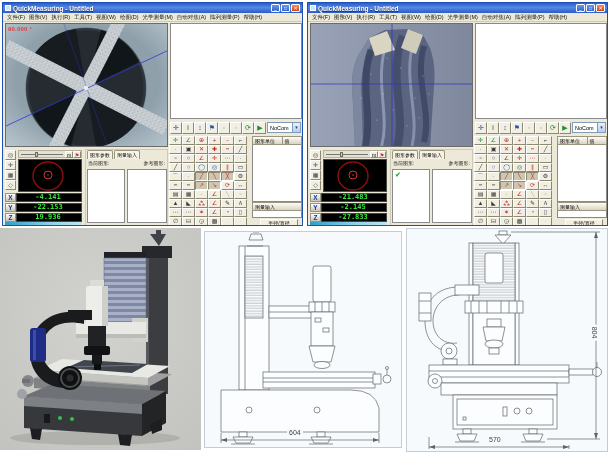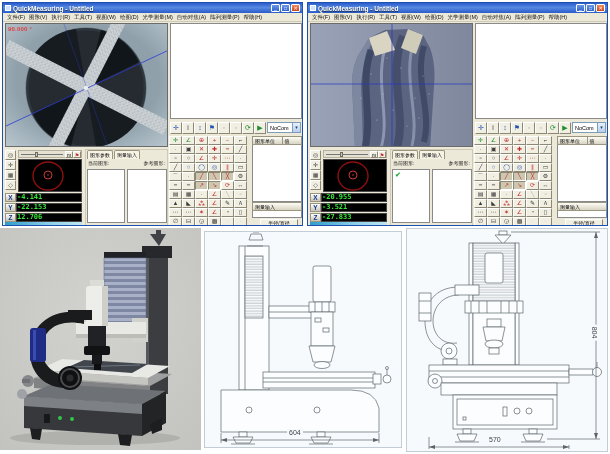--- a/index.html
+++ b/index.html
@@ -60,21 +60,21 @@
     border:1px solid;border-color:#fff #8d8873 #8d8873 #fff}
   .mini.red{color:#c1272d}
 
   .navbox{position:absolute;left:15px;top:156px;width:64px;height:33px;background:#000;border:1px solid #4a4a4a}
 
   .coordrow{position:absolute;left:2px;width:77px;height:9px}
   .clabel{position:absolute;left:0;top:0;width:11px;height:9px;background:linear-gradient(#fefefe,#c7c4b6);
     border:1px solid #9a957f;color:#14388c;font-weight:bold;font-size:6.5px;line-height:7px;text-align:center}
   .cval{position:absolute;left:11px;top:0;width:66px;height:9px;background:#000;border:1px solid #444;
     color:#35e83a;font-family:"DejaVu Sans Mono",monospace;font-weight:bold;font-size:7px;line-height:7px;
-    text-align:left;padding-right:2px}
+    text-align:center;padding-right:2px}
 
   .statusstrip{position:absolute;left:2px;top:219px;width:77px;height:4px;
     background:linear-gradient(90deg,#2f9ccc,#8fd2ea 60%,#bfe6f2)}
 
   .midpanel{position:absolute;left:82px;top:146px;width:83px;height:77px;background:#ece9d8;border:1px solid #cfcab8}
   .tabs{display:flex;height:9px;gap:1px;padding-left:1px}
   .tab{font-size:5px;line-height:8px;padding:0 2px;background:#f7f4e6;border:1px solid #9a957f;border-bottom:none;
     border-radius:2px 2px 0 0;white-space:nowrap}
   .fieldlabels{display:flex;justify-content:space-between;font-size:5px;padding:1px 2px;color:#222;white-space:nowrap}
   .midbox{position:absolute;top:19px;height:54px;background:#fff;border:1px solid #8a8a8a}
@@ -263,21 +263,21 @@
     <div class="coordrow" style="top:190px">
       <span class="clabel">X</span>
       <span class="cval">-4.141</span>
     </div>
     <div class="coordrow" style="top:200px">
       <span class="clabel">Y</span>
       <span class="cval">-22.153</span>
     </div>
     <div class="coordrow" style="top:210px">
       <span class="clabel">Z</span>
-      <span class="cval">12.706</span>
+      <span class="cval">19.936</span>
     </div>
     <div class="statusstrip"></div>
 
     <div class="midpanel">
       <div class="tabs">
         <span class="tab">图形参数</span>
         <span class="tab">测量输入</span>
       </div>
       <div class="fieldlabels">
         <span>当前图形:</span>
@@ -455,25 +455,25 @@
     <div class="navbox">
       <svg width="62" height="31" viewBox="0 0 62 31">
         <ellipse cx="29" cy="16" rx="15" ry="14" fill="none" stroke="#8c0f0f" stroke-width="1.4"></ellipse>
         <circle cx="29" cy="15" r="4" fill="none" stroke="#d23535" stroke-width="1"></circle>
         <circle cx="29" cy="15" r="0.8" fill="#d23535"></circle>
       </svg>
     </div>
 
     <div class="coordrow" style="top:190px">
       <span class="clabel">X</span>
-      <span class="cval">-20.955</span>
+      <span class="cval">-21.483</span>
     </div>
     <div class="coordrow" style="top:200px">
       <span class="clabel">Y</span>
-      <span class="cval">-3.521</span>
+      <span class="cval">-2.145</span>
     </div>
     <div class="coordrow" style="top:210px">
       <span class="clabel">Z</span>
       <span class="cval">-27.833</span>
     </div>
     <div class="statusstrip"></div>
 
     <div class="midpanel">
       <div class="tabs">
         <span class="tab">图形参数</span>

